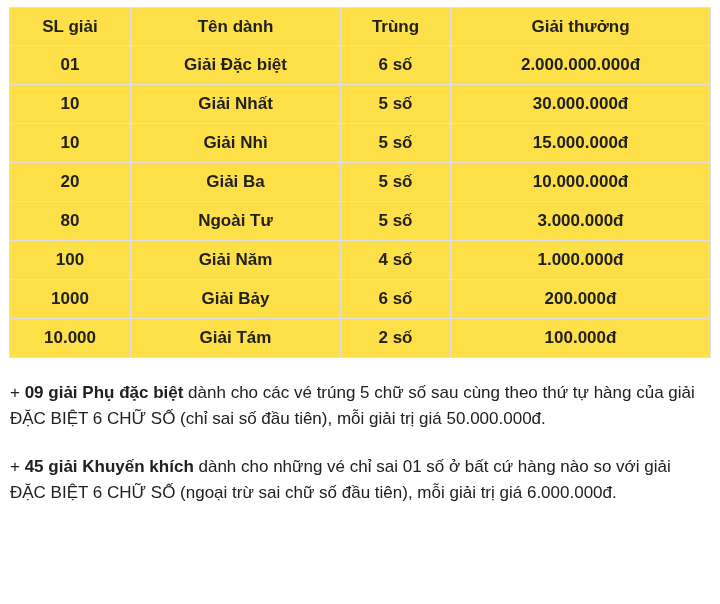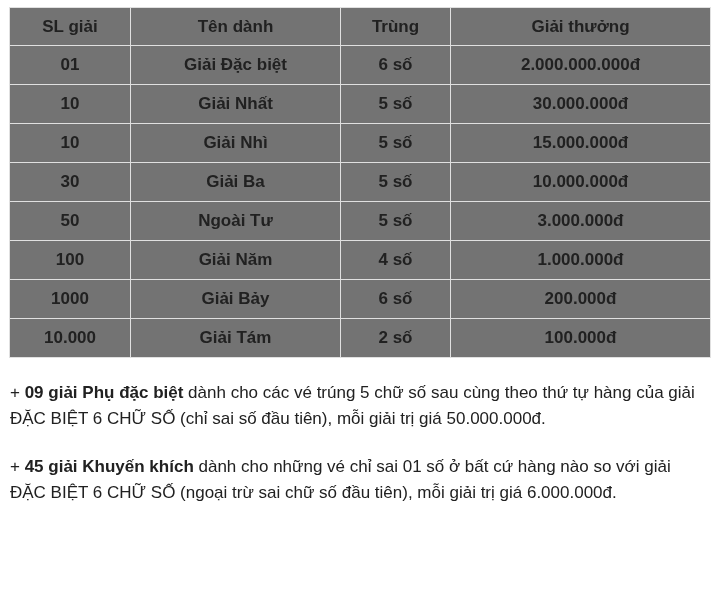--- a/index.html
+++ b/index.html
@@ -17,21 +17,21 @@
     margin: 7px 0 0 9px;
     table-layout: fixed;
     width: 701px;
   }
   .prize-table th, .prize-table td {
     border: 1px solid #e0e0e0;
     text-align: center;
     vertical-align: middle;
     font-size: 17px;
     padding: 0 4px;
-    background: #737373;
+    background: #fde047;
   }
   .prize-table th { height: 38px; font-weight: bold; }
   .prize-table td { height: 39px; font-weight: bold; }
   .prize-table tr.bold-row td { font-weight: bold; }
 
   .col-sl   { width: 121px; }
   .col-ten  { width: 210px; }
   .col-trung{ width: 110px; }
   .col-gt   { width: 260px; }
 
@@ -78,27 +78,27 @@
         <td>5 số</td>
         <td>30.000.000đ</td>
       </tr>
       <tr>
         <td>10</td>
         <td>Giải Nhì</td>
         <td>5 số</td>
         <td>15.000.000đ</td>
       </tr>
       <tr>
-        <td>30</td>
+        <td>20</td>
         <td>Giải Ba</td>
         <td>5 số</td>
         <td>10.000.000đ</td>
       </tr>
       <tr>
-        <td>50</td>
+        <td>80</td>
         <td>Ngoài Tư</td>
         <td>5 số</td>
         <td>3.000.000đ</td>
       </tr>
       <tr>
         <td>100</td>
         <td>Giải Năm</td>
         <td>4 số</td>
         <td>1.000.000đ</td>
       </tr>

